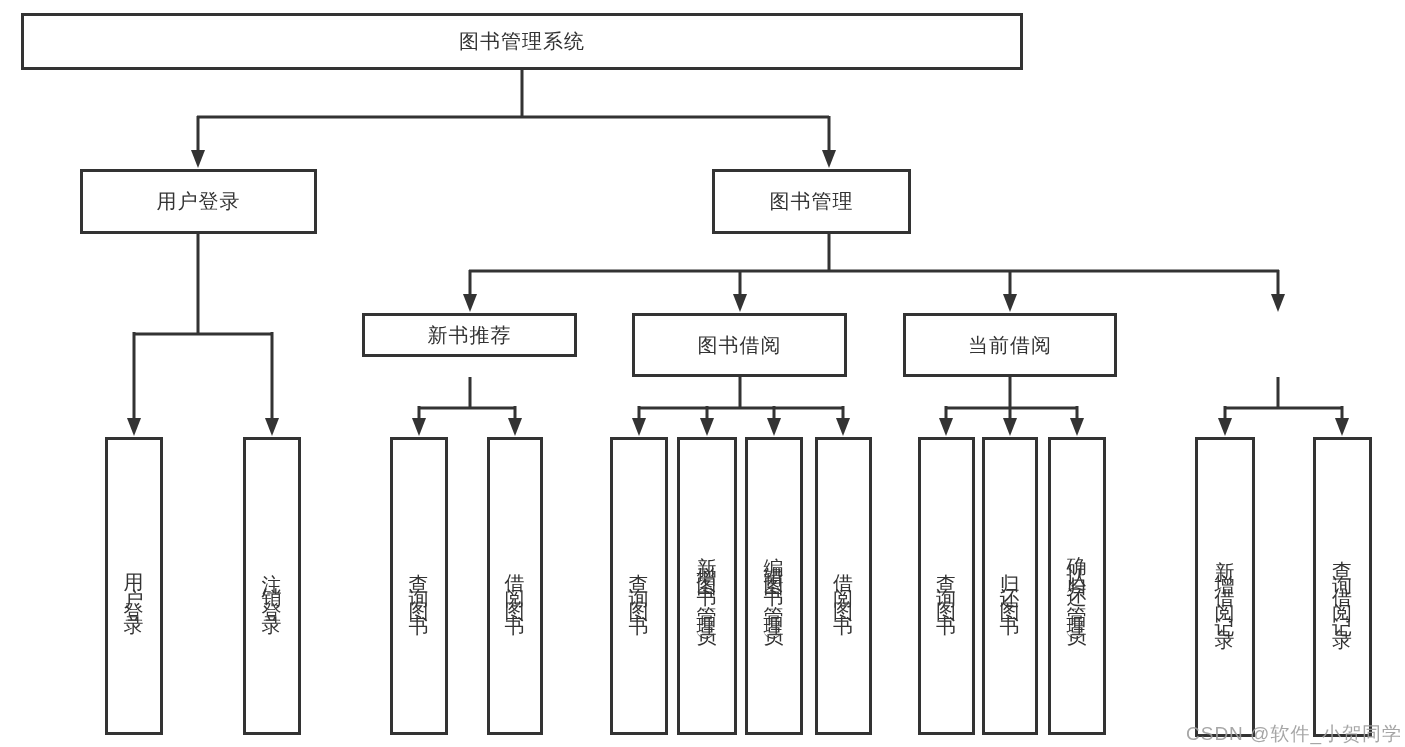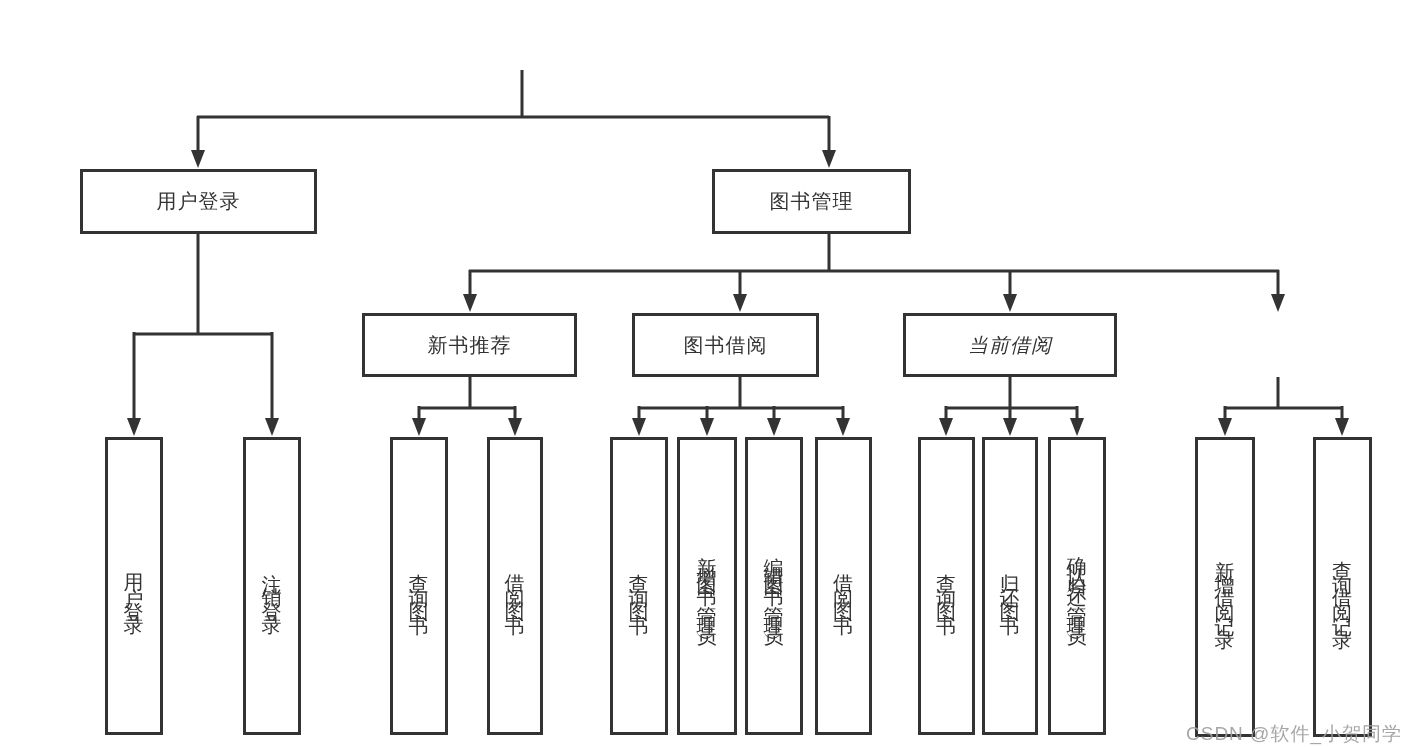--- a/index.html
+++ b/index.html
@@ -79,35 +79,38 @@
       <polygon points="767,418 781,418 774,436"></polygon>
       <polygon points="836,418 850,418 843,436"></polygon>
       <polygon points="939,418 953,418 946,436"></polygon>
       <polygon points="1003,418 1017,418 1010,436"></polygon>
       <polygon points="1070,418 1084,418 1077,436"></polygon>
       <polygon points="1218,418 1232,418 1225,436"></polygon>
       <polygon points="1335,418 1349,418 1342,436"></polygon>
     </g>
   </svg>
 
+  <div class="hbox" style="left:21px;top:13px;width:1002px;height:57px;">
+    <span>图书管理系统</span>
+  </div>
 
   <div class="hbox" style="left:80px;top:169px;width:237px;height:65px;">
     <span>用户登录</span>
   </div>
   <div class="hbox" style="left:712px;top:169px;width:199px;height:65px;">
     <span>图书管理</span>
   </div>
 
-  <div class="hbox" style="left:362px;top:313px;width:215px;height:64px;">
+  <div class="hbox" style="left:362px;top:313px;width:215px;height:44px;">
     <span>新书推荐</span>
   </div>
-  <div class="hbox" style="left:632px;top:313px;width:187px;height:64px;">
+  <div class="hbox" style="left:632px;top:313px;width:215px;height:64px;">
     <span>图书借阅</span>
   </div>
-  <div class="hbox" style="left:903px;top:313px;width:214px;height:64px;font-style:italic;">
+  <div class="hbox" style="left:903px;top:313px;width:214px;height:64px;">
     <span>当前借阅</span>
   </div>
 
   <div class="vbox" style="left:105px;top:437px;width:58px;height:298px;">
     <span class="vtext">用户登录</span>
   </div>
   <div class="vbox" style="left:243px;top:437px;width:58px;height:298px;">
     <span class="vtext">注销登录</span>
   </div>
 

